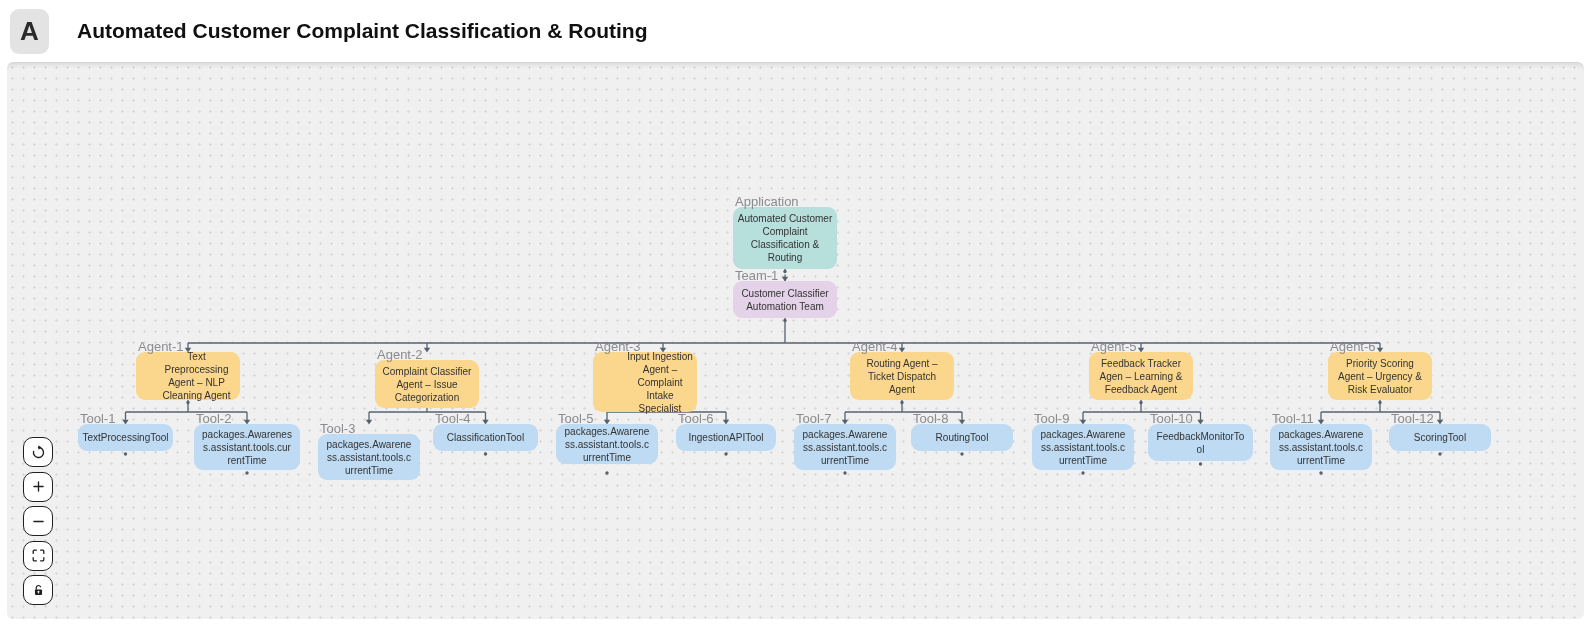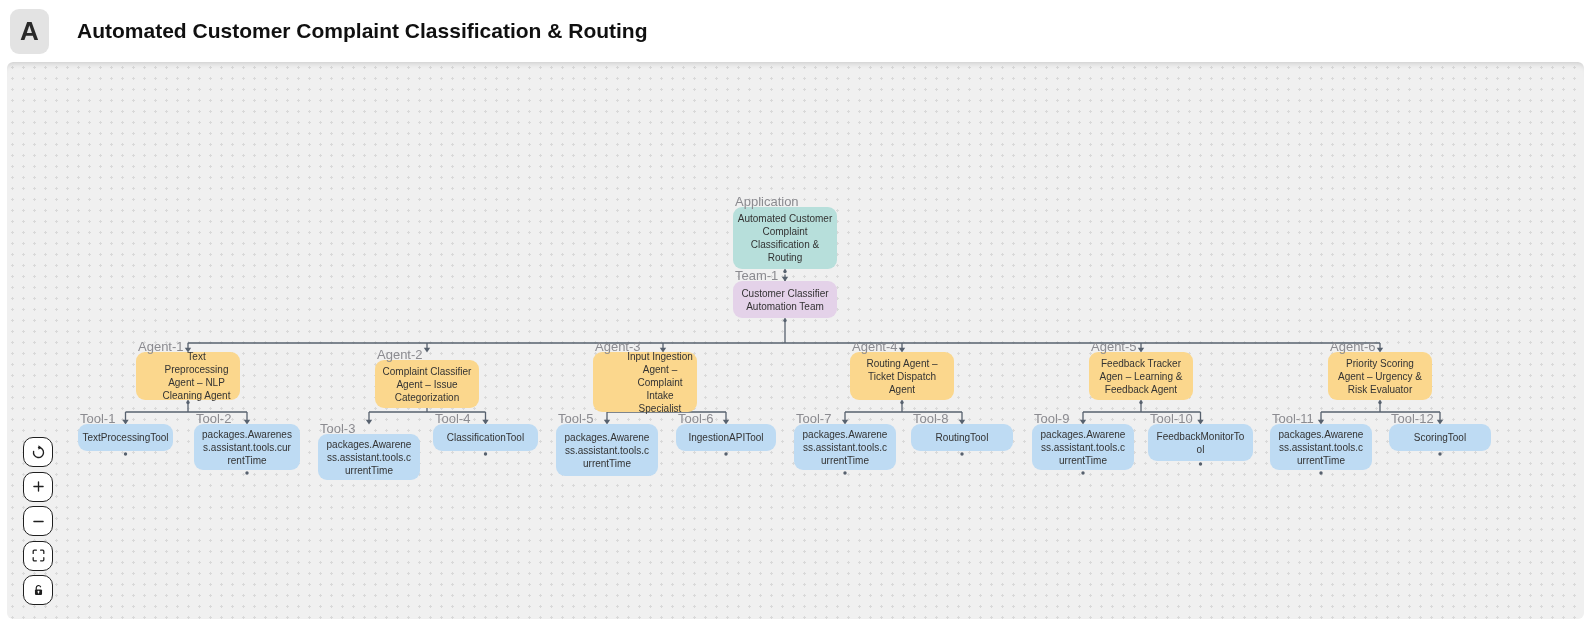--- a/index.html
+++ b/index.html
@@ -173,21 +173,21 @@
       <span class="txt">packages.Awareness.assistant.tools.currentTime</span>
     </div>
     <div class="node tool multi" style="left: 311px; top: 372px; width: 102px; height: 46px; background: rgb(190, 219, 243); color: rgb(51, 51, 51);">
       <span class="tag">Tool-3</span>
       <span class="txt">packages.Awareness.assistant.tools.currentTime</span>
     </div>
     <div class="node tool single" style="left: 426px; top: 362px; width: 105px; height: 27px; background: rgb(190, 219, 243); color: rgb(51, 51, 51);">
       <span class="tag">Tool-4</span>
       <span class="txt">ClassificationTool</span>
     </div>
-    <div class="node tool multi" style="left: 549px; top: 362px; width: 102px; height: 52px; background: rgb(190, 219, 243); color: rgb(51, 51, 51);">
+    <div class="node tool multi" style="left: 549px; top: 362px; width: 102px; height: 40px; background: rgb(190, 219, 243); color: rgb(51, 51, 51);">
       <span class="tag">Tool-5</span>
       <span class="txt">packages.Awareness.assistant.tools.currentTime</span>
     </div>
     <div class="node tool single" style="left: 669px; top: 362px; width: 100px; height: 27px; background: rgb(190, 219, 243); color: rgb(51, 51, 51);">
       <span class="tag">Tool-6</span>
       <span class="txt">IngestionAPITool</span>
     </div>
     <div class="node tool multi" style="left: 787px; top: 362px; width: 102px; height: 46px; background: rgb(190, 219, 243); color: rgb(51, 51, 51);">
       <span class="tag">Tool-7</span>
       <span class="txt">packages.Awareness.assistant.tools.currentTime</span>

